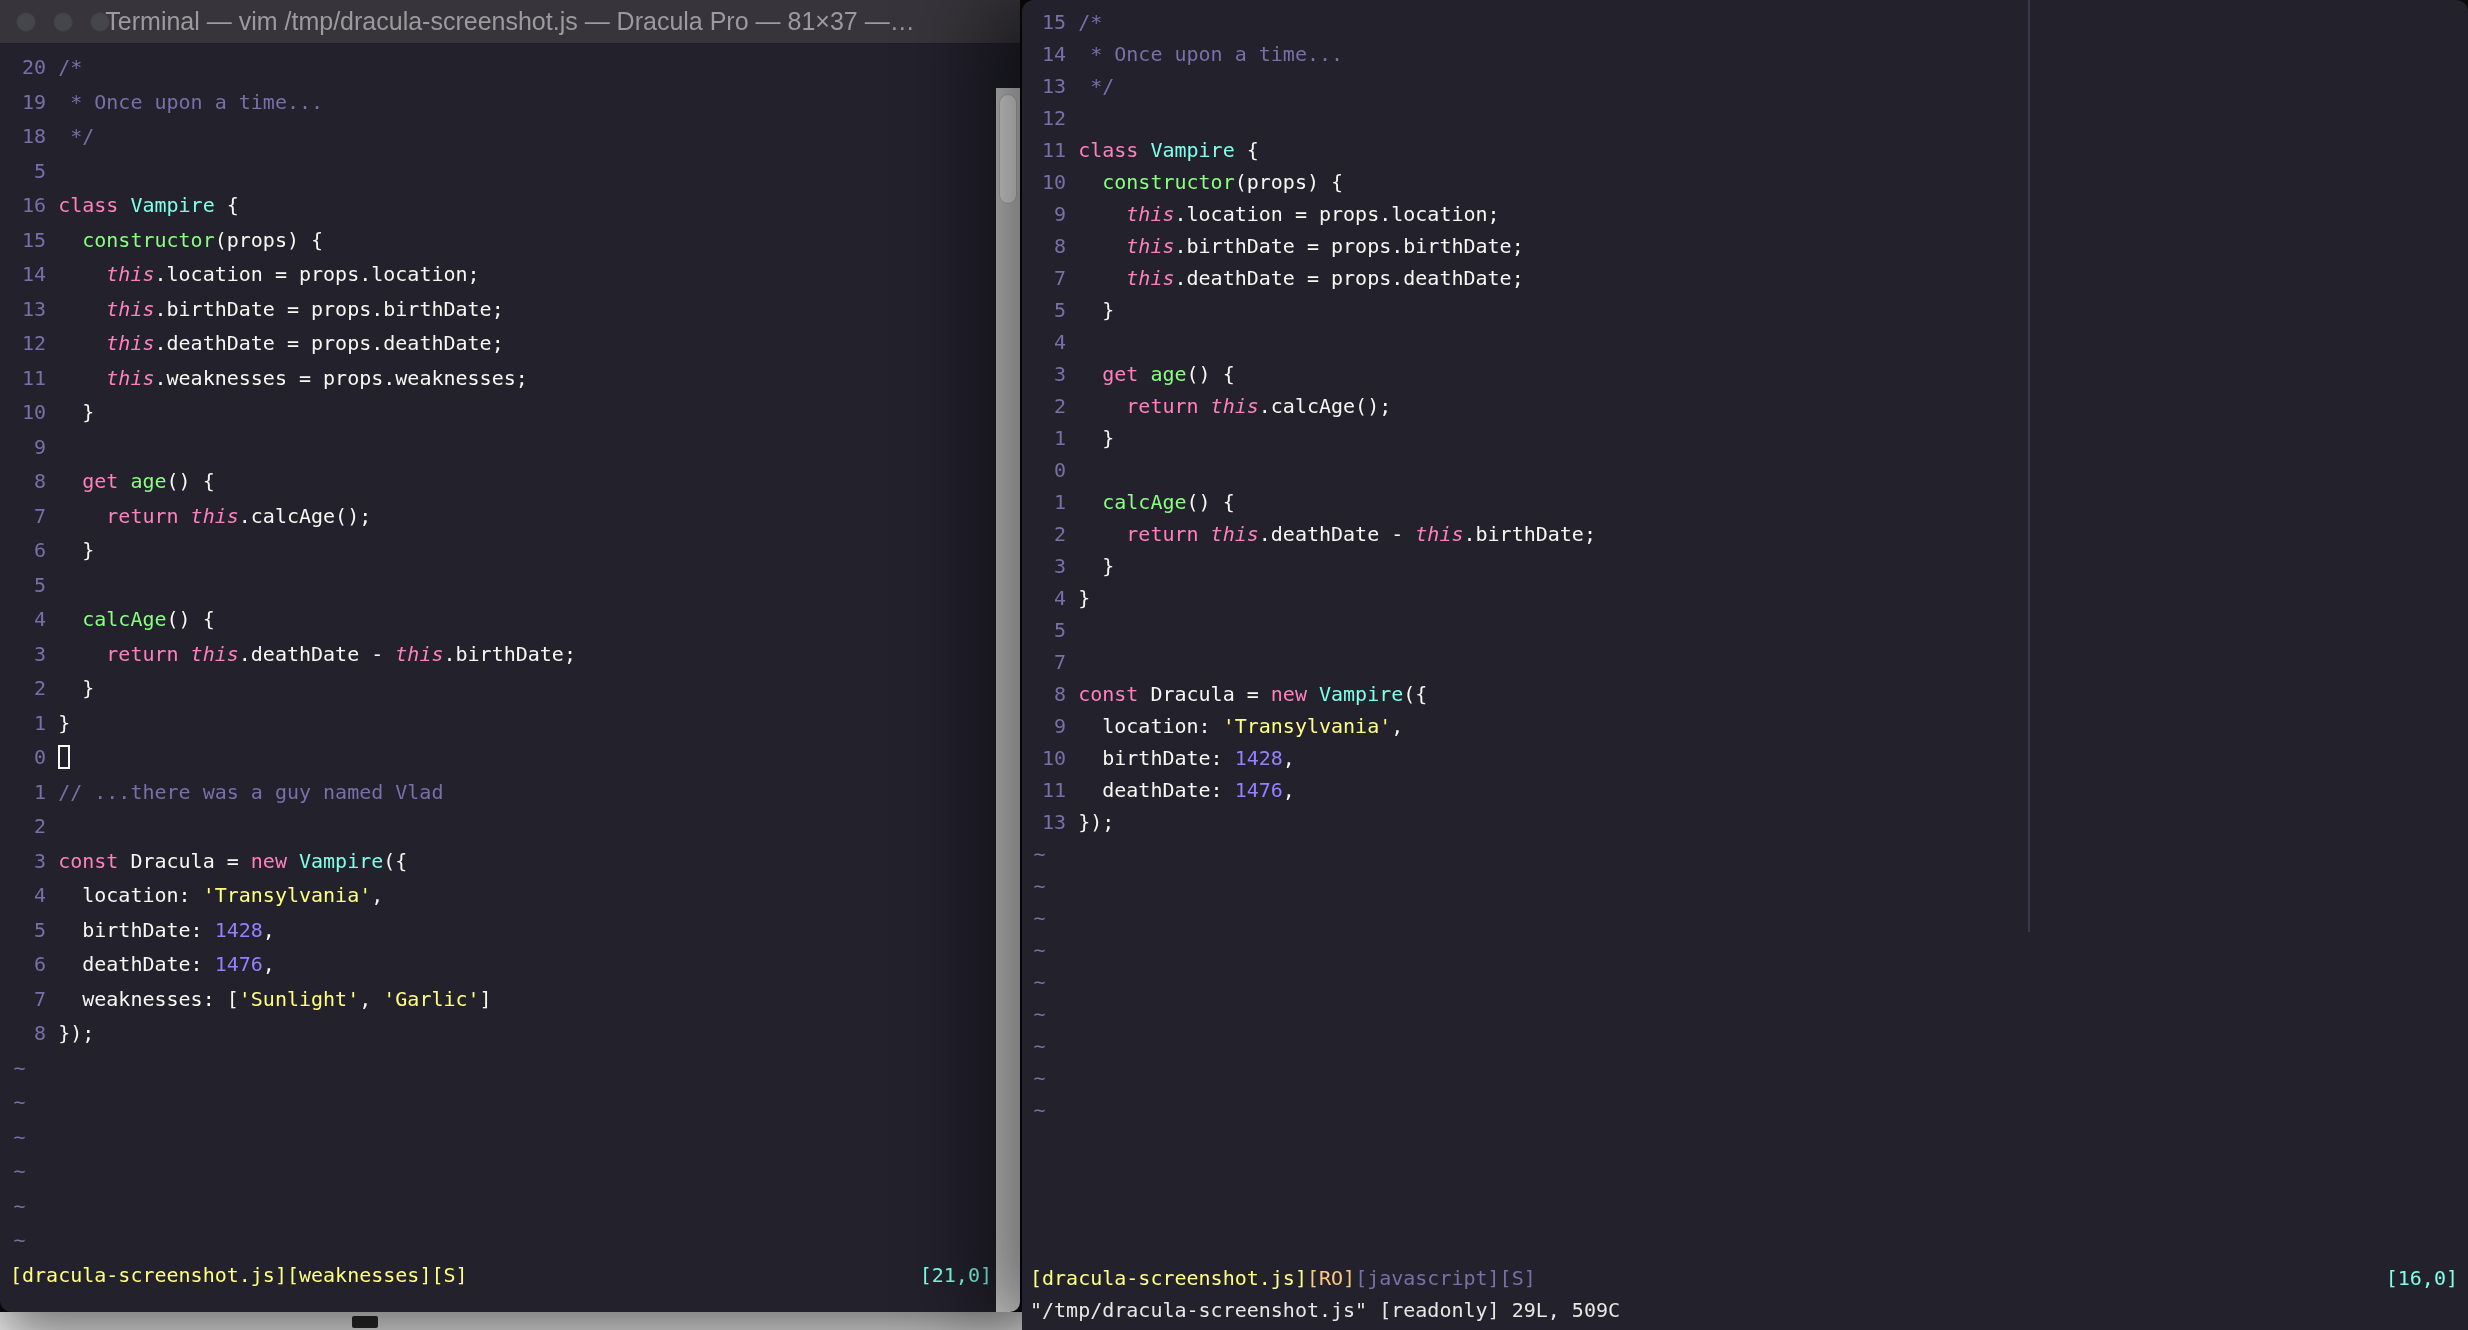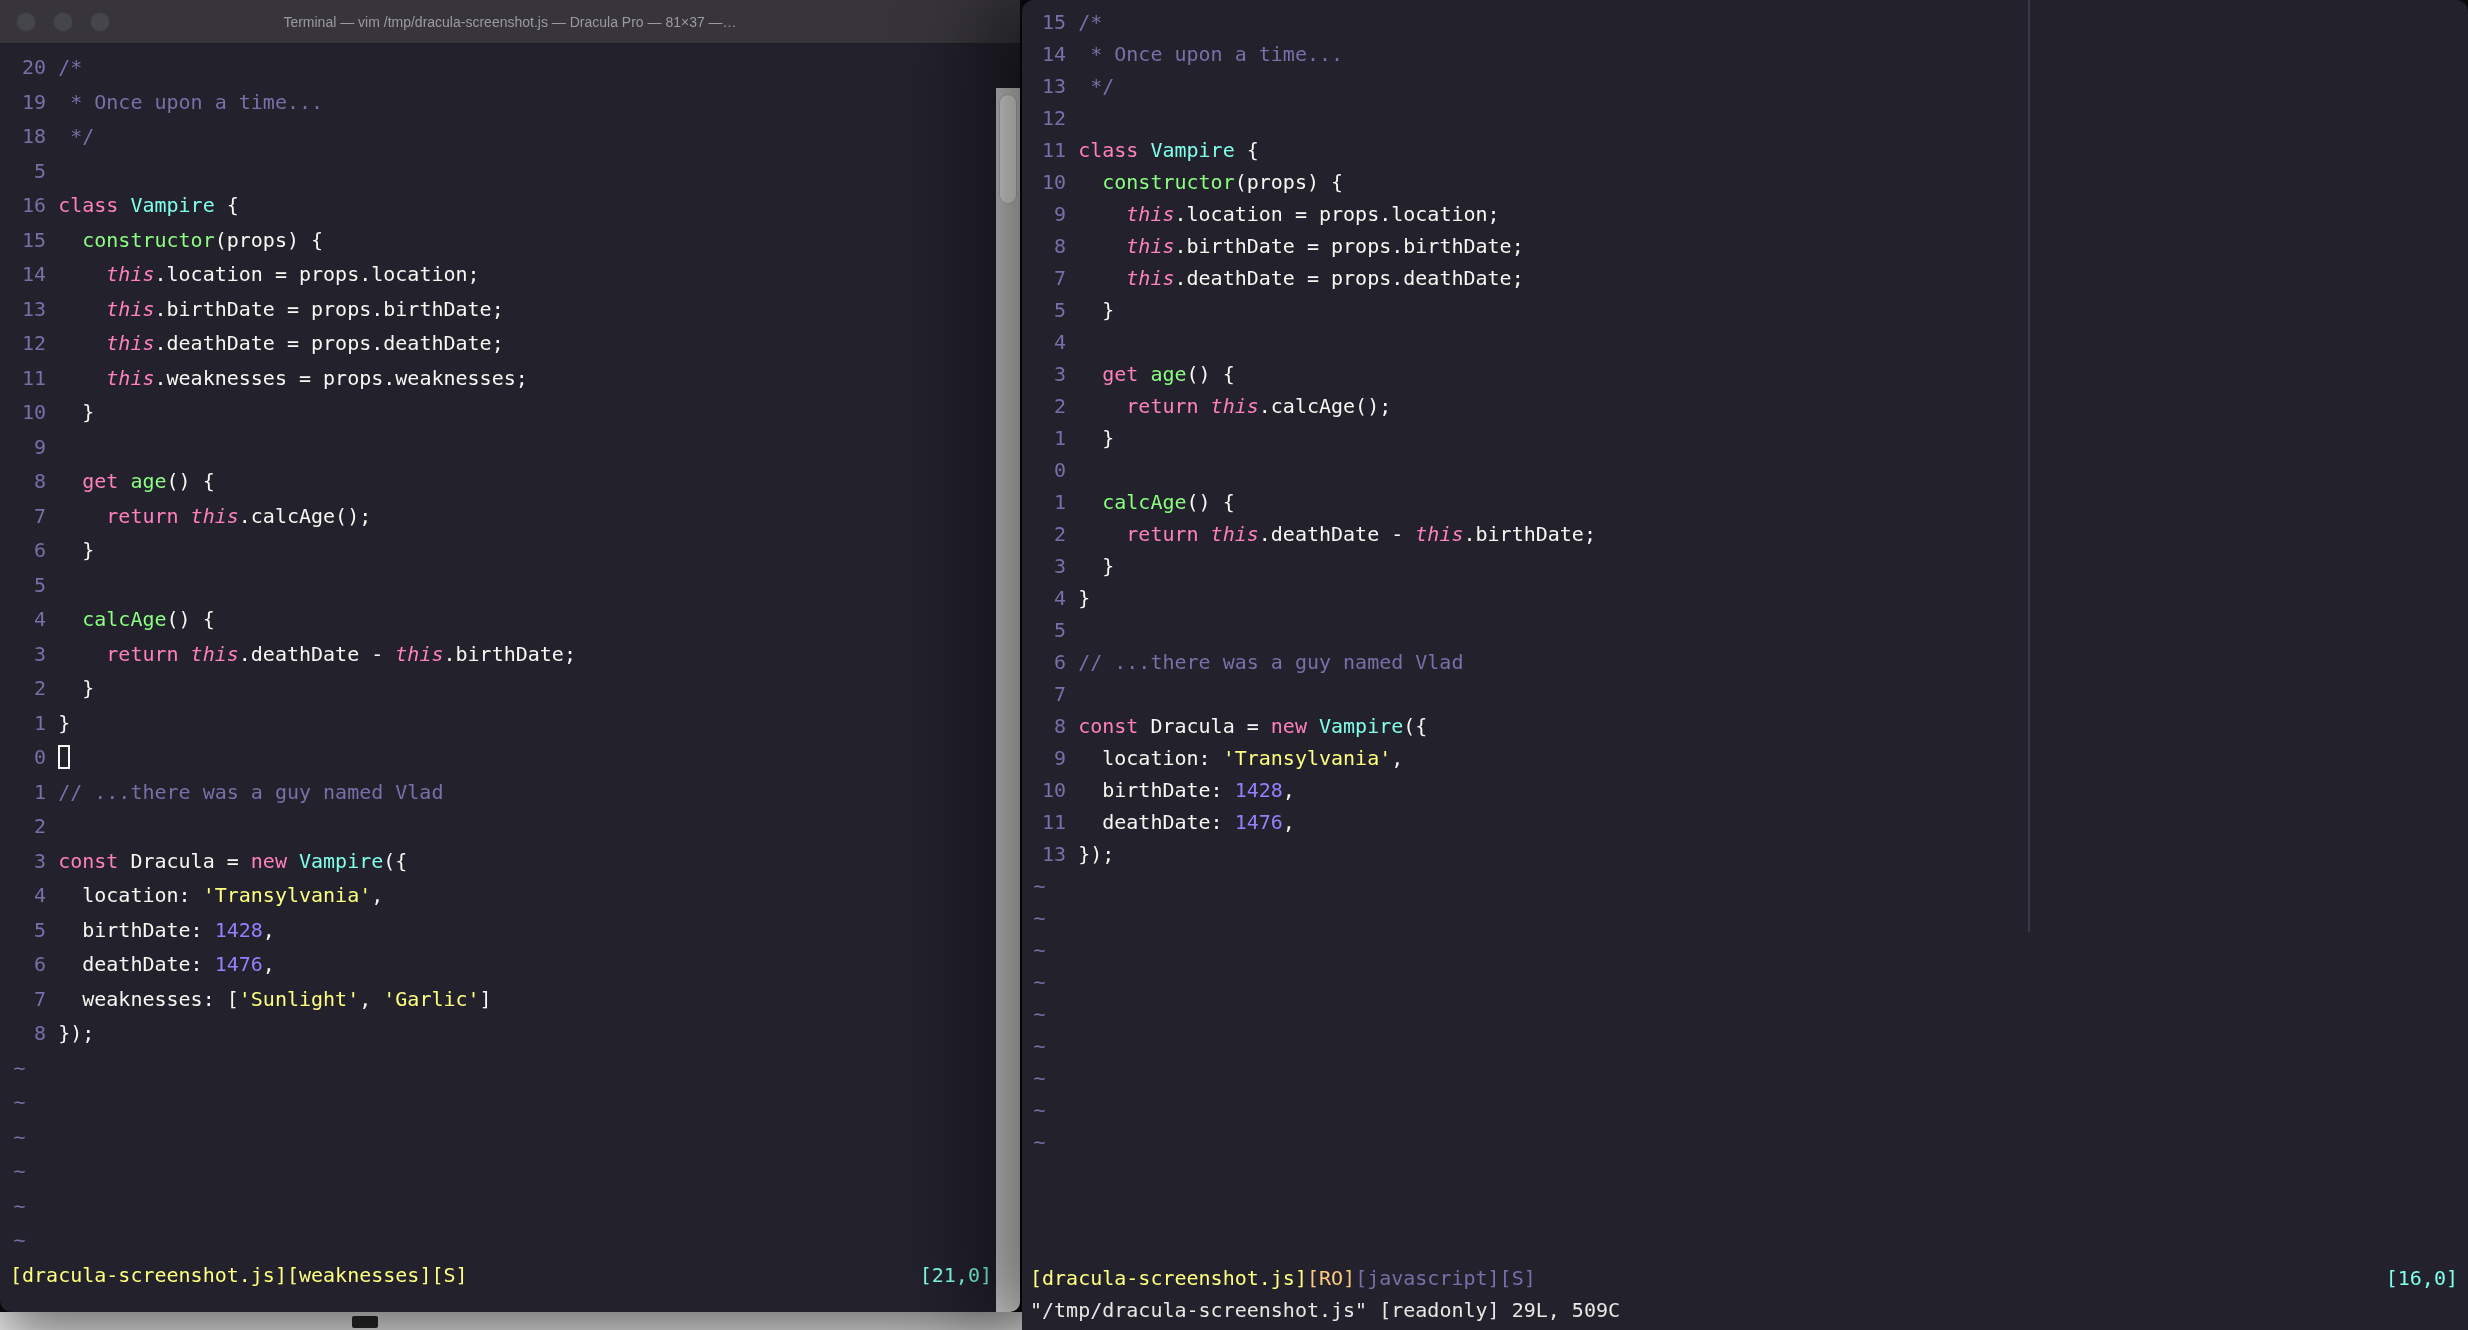--- a/index.html
+++ b/index.html
@@ -36,21 +36,21 @@
     display:flex; align-items:center; position:relative;
   }
   .lights { display:flex; gap:17px; padding-left:16px; z-index:2; }
   .light { width:20px; height:20px; border-radius:50%; }
   .light.inactive { background:var(--trafficInactive); border:1px solid #3a3a3f; }
   .light.red    { background:var(--trafficRed); }
   .light.yellow { background:var(--trafficYellow); }
   .light.green  { background:var(--trafficGreen); }
   .title-text {
     position:absolute; left:0; right:0; text-align:center;
-    font-size:14px; color:#9b9b9f; white-space:nowrap; overflow:hidden;
+    font-size:25px; color:#9b9b9f; white-space:nowrap; overflow:hidden;
   }
   #left-window .term {
     flex:1; display:flex; flex-direction:column;
     font-family:"DejaVu Sans Mono", monospace; font-size:20px;
     position:relative; overflow:hidden;
   }
   #left-code { flex:0 0 auto; padding:6px 0 0 10px; }
   #left-code .row { height:34.5px; line-height:34.5px; white-space:pre; }
   #left-window .statusline {
     flex:0 0 34.5px; line-height:34.5px; padding:0 28px 0 10px;
@@ -217,21 +217,20 @@
           <div class="row"><span class="num">4</span><span class="txt"></span></div>
           <div class="row"><span class="num">3</span><span class="txt"><span class="tok" style="color: var(--fg);">  </span><span class="tok" style="color: var(--pink);">get</span><span class="tok" style="color: var(--fg);"> </span><span class="tok" style="color: var(--green);">age</span><span class="tok" style="color: var(--fg);">() {</span></span></div>
           <div class="row"><span class="num">2</span><span class="txt"><span class="tok" style="color: var(--fg);">    </span><span class="tok" style="color: var(--pink);">return</span><span class="tok" style="color: var(--fg);"> </span><span class="tok" style="color: var(--pink); font-style: italic;">this</span><span class="tok" style="color: var(--fg);">.calcAge();</span></span></div>
           <div class="row"><span class="num">1</span><span class="txt"><span class="tok" style="color: var(--fg);">  }</span></span></div>
           <div class="row"><span class="num">0</span><span class="txt"></span></div>
           <div class="row"><span class="num">1</span><span class="txt"><span class="tok" style="color: var(--fg);">  </span><span class="tok" style="color: var(--green);">calcAge</span><span class="tok" style="color: var(--fg);">() {</span></span></div>
           <div class="row"><span class="num">2</span><span class="txt"><span class="tok" style="color: var(--fg);">    </span><span class="tok" style="color: var(--pink);">return</span><span class="tok" style="color: var(--fg);"> </span><span class="tok" style="color: var(--pink); font-style: italic;">this</span><span class="tok" style="color: var(--fg);">.deathDate - </span><span class="tok" style="color: var(--pink); font-style: italic;">this</span><span class="tok" style="color: var(--fg);">.birthDate;</span></span></div>
           <div class="row"><span class="num">3</span><span class="txt"><span class="tok" style="color: var(--fg);">  }</span></span></div>
           <div class="row"><span class="num">4</span><span class="txt"><span class="tok" style="color: var(--fg);">}</span></span></div>
           <div class="row"><span class="num">5</span><span class="txt"></span></div>
-          <div class="row"><span class="num">6</span><span class="txt"><span class="tok" style="color: var(--comment);">// ...there was a guy named Vlad</span></span></div>
           <div class="row"><span class="num">7</span><span class="txt"></span></div>
           <div class="row"><span class="num">8</span><span class="txt"><span class="tok" style="color: var(--pink);">const</span><span class="tok" style="color: var(--fg);"> Dracula = </span><span class="tok" style="color: var(--pink);">new</span><span class="tok" style="color: var(--fg);"> </span><span class="tok" style="color: var(--cyan);">Vampire</span><span class="tok" style="color: var(--fg);">({</span></span></div>
           <div class="row"><span class="num">9</span><span class="txt"><span class="tok" style="color: var(--fg);">  location: </span><span class="tok" style="color: var(--yellow);">'Transylvania'</span><span class="tok" style="color: var(--fg);">,</span></span></div>
           <div class="row"><span class="num">10</span><span class="txt"><span class="tok" style="color: var(--fg);">  birthDate: </span><span class="tok" style="color: var(--purple);">1428</span><span class="tok" style="color: var(--fg);">,</span></span></div>
           <div class="row"><span class="num">11</span><span class="txt"><span class="tok" style="color: var(--fg);">  deathDate: </span><span class="tok" style="color: var(--purple);">1476</span><span class="tok" style="color: var(--fg);">,</span></span></div>
           <div class="row"><span class="num">13</span><span class="txt"><span class="tok" style="color: var(--fg);">});</span></span></div>
           <div class="row"><span class="tilde">~</span></div>
           <div class="row"><span class="tilde">~</span></div>
           <div class="row"><span class="tilde">~</span></div>
           <div class="row"><span class="tilde">~</span></div>

